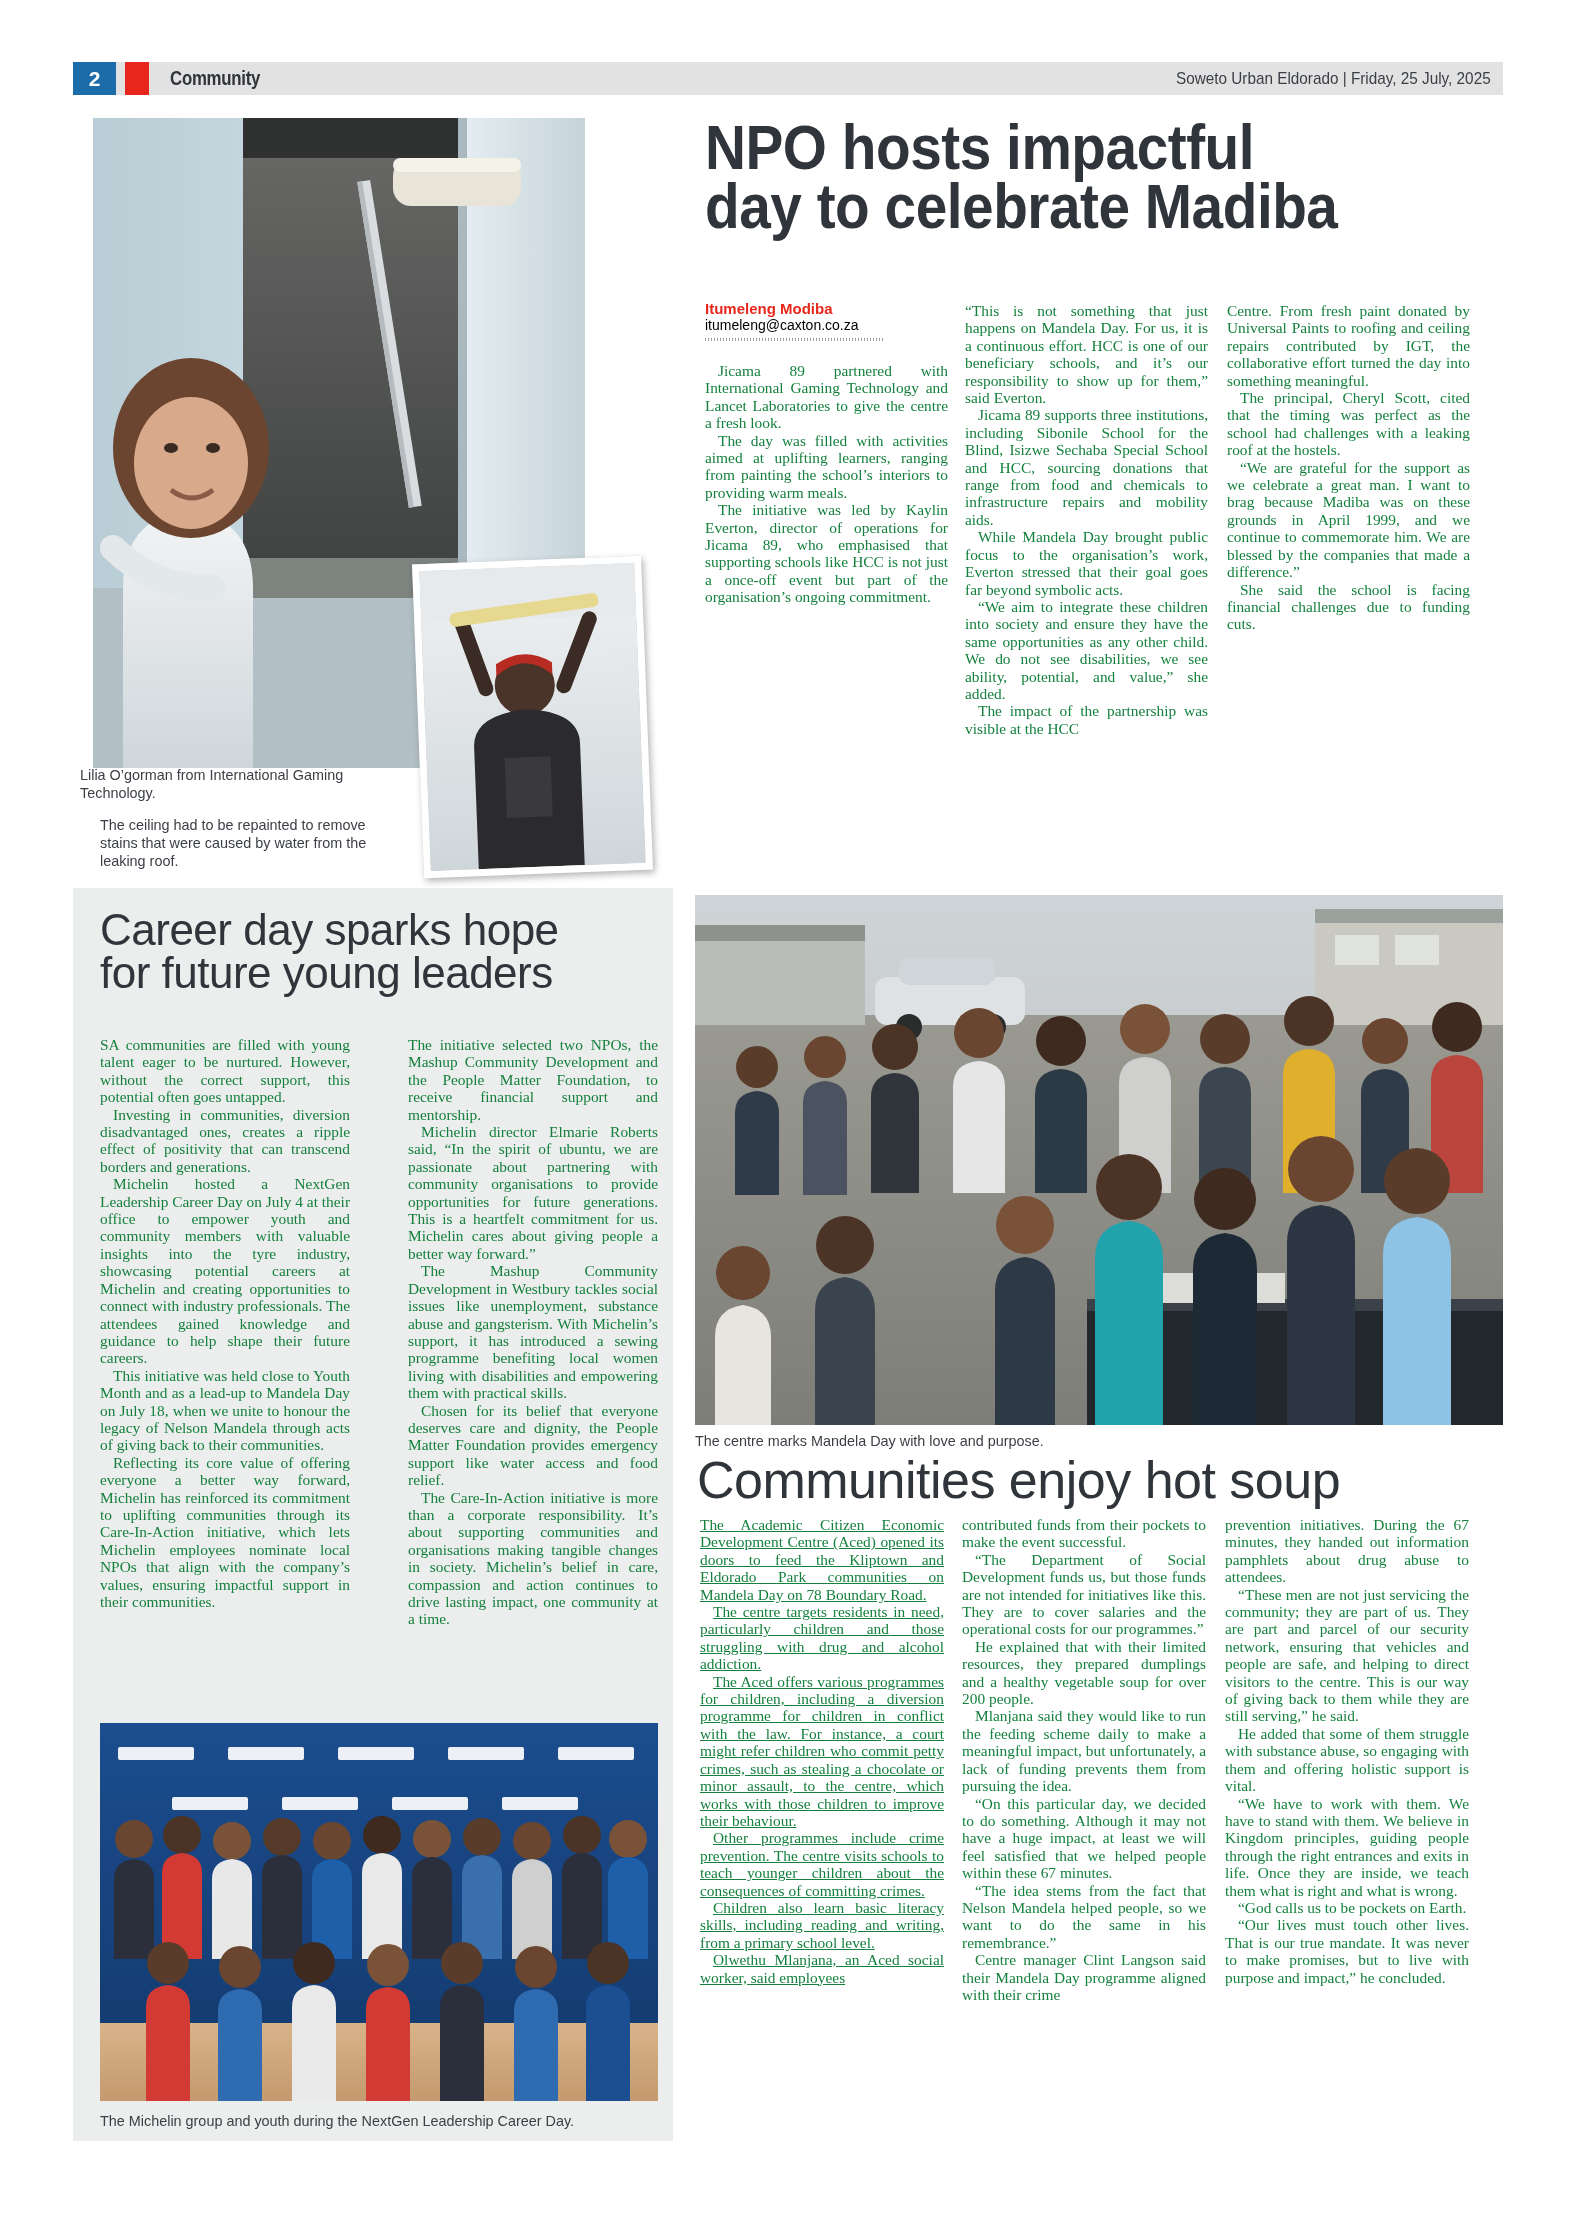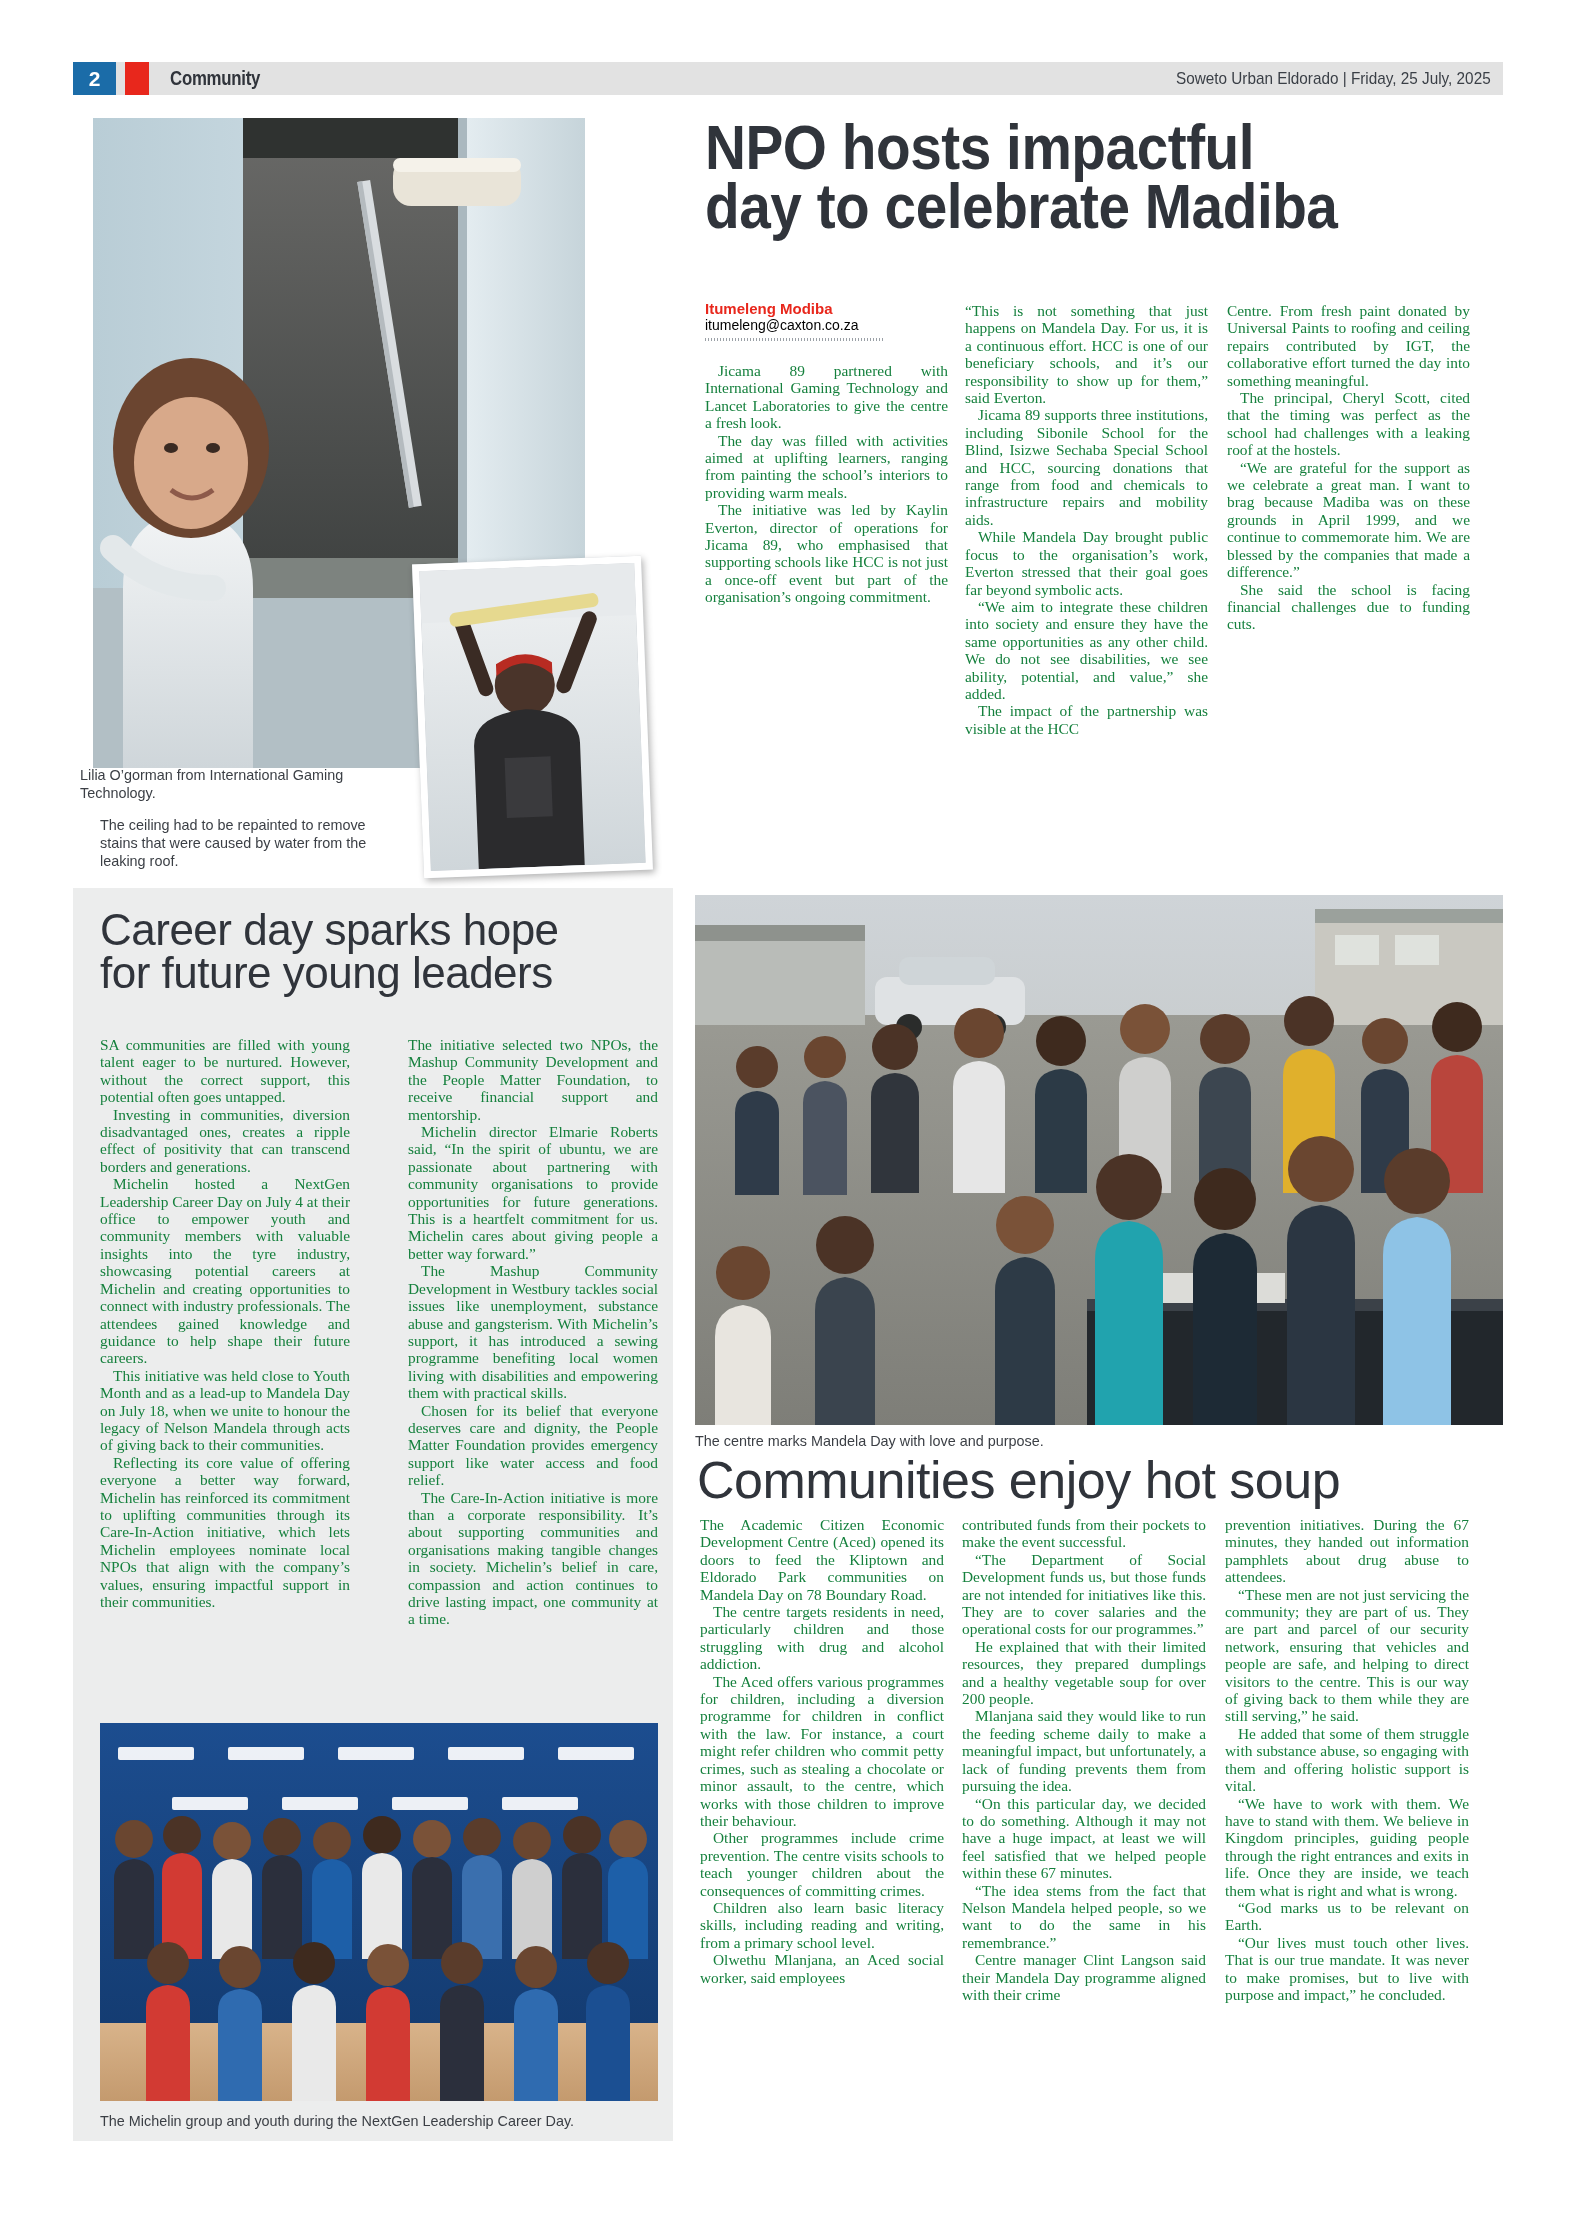--- a/index.html
+++ b/index.html
@@ -396,21 +396,21 @@
             <path d="M0 180 L0 92 Q0 64 28 60 Q56 64 56 92 L56 180 Z" fill="#e8e5df"></path>
           </g>
       </g>
     </svg>
   </div>
 
   <div class="caption" style="position:absolute;left:695px;top:1432px;width:700px;">The centre marks Mandela Day with love and purpose.</div>
 
   <div class="hed-light" style="position:absolute;left:697px;top:1455px;width:820px;font-size:52px;">Communities enjoy hot soup</div>
 
-  <div class="body-col" style="position:absolute;left:700px;top:1516px;width:244px;">
+  <div class="body-col" style="position:absolute;left:700px;top:1516px;width:244px;text-decoration:underline;">
     <p class="first">The Academic Citizen Economic Development Centre (Aced) opened its doors to feed the Kliptown and Eldorado Park communities on Mandela Day on 78 Boundary Road.</p>
     <p>The centre targets residents in need, particularly children and those struggling with drug and alcohol addiction.</p>
     <p>The Aced offers various programmes for children, including a diversion programme for children in conflict with the law. For instance, a court might refer children who commit petty crimes, such as stealing a chocolate or minor assault, to the centre, which works with those children to improve their behaviour.</p>
     <p>Other programmes include crime prevention. The centre visits schools to teach younger children about the consequences of committing crimes.</p>
     <p>Children also learn basic literacy skills, including reading and writing, from a primary school level.</p>
     <p>Olwethu Mlanjana, an Aced social worker, said employees</p>
   </div>
 
   <div class="body-col" style="position:absolute;left:962px;top:1516px;width:244px;">
     <p class="first">contributed funds from their pockets to make the event successful.</p>
@@ -420,17 +420,17 @@
     <p>“On this particular day, we decided to do something. Although it may not have a huge impact, at least we will feel satisfied that we helped people within these 67 minutes.</p>
     <p>“The idea stems from the fact that Nelson Mandela helped people, so we want to do the same in his remembrance.”</p>
     <p>Centre manager Clint Langson said their Mandela Day programme aligned with their crime</p>
   </div>
 
   <div class="body-col" style="position:absolute;left:1225px;top:1516px;width:244px;">
     <p class="first">prevention initiatives. During the 67 minutes, they handed out information pamphlets about drug abuse to attendees.</p>
     <p>“These men are not just servicing the community; they are part of us. They are part and parcel of our security network, ensuring that vehicles and people are safe, and helping to direct visitors to the centre. This is our way of giving back to them while they are still serving,” he said.</p>
     <p>He added that some of them struggle with substance abuse, so engaging with them and offering holistic support is vital.</p>
     <p>“We have to work with them. We have to stand with them. We believe in Kingdom principles, guiding people through the right entrances and exits in life. Once they are inside, we teach them what is right and what is wrong.</p>
-    <p>“God marks us to be relevant on Earth.</p>
+    <p>“God calls us to be pockets on Earth.</p>
     <p>“Our lives must touch other lives. That is our true mandate. It was never to make promises, but to live with purpose and impact,” he concluded.</p>
   </div>
 
 </div>
 
 </body></html>

